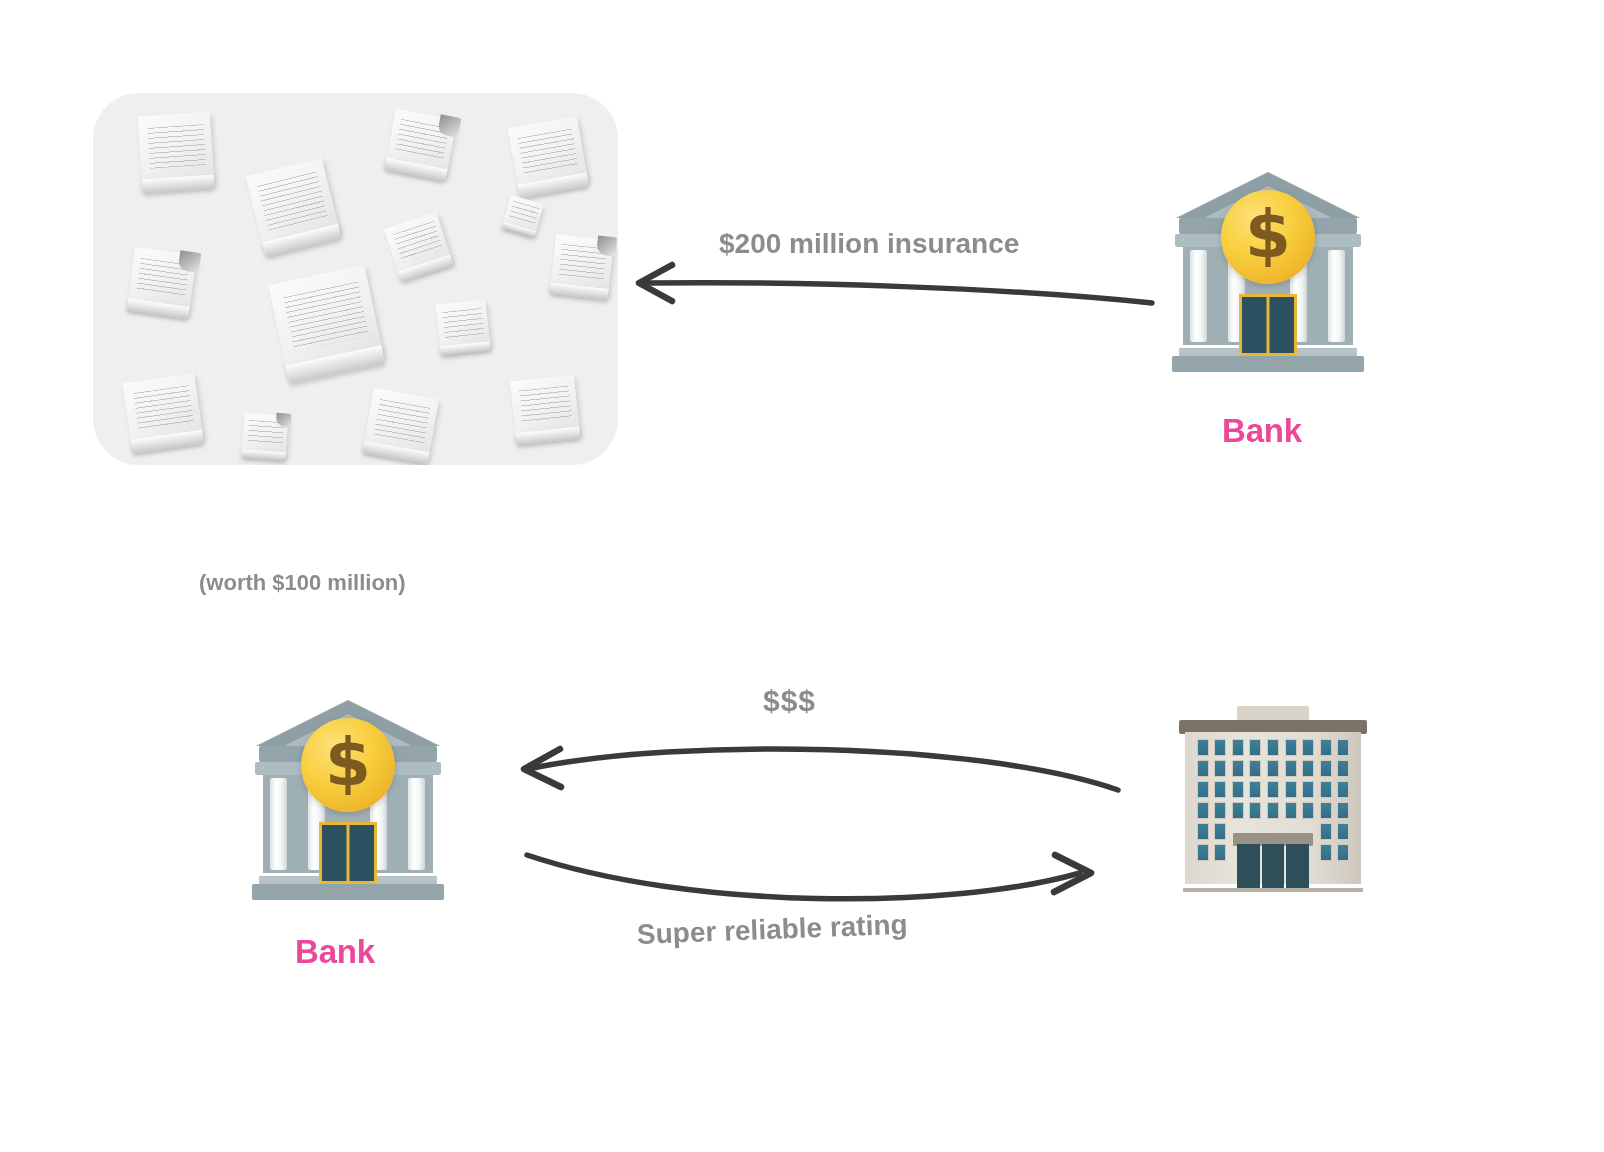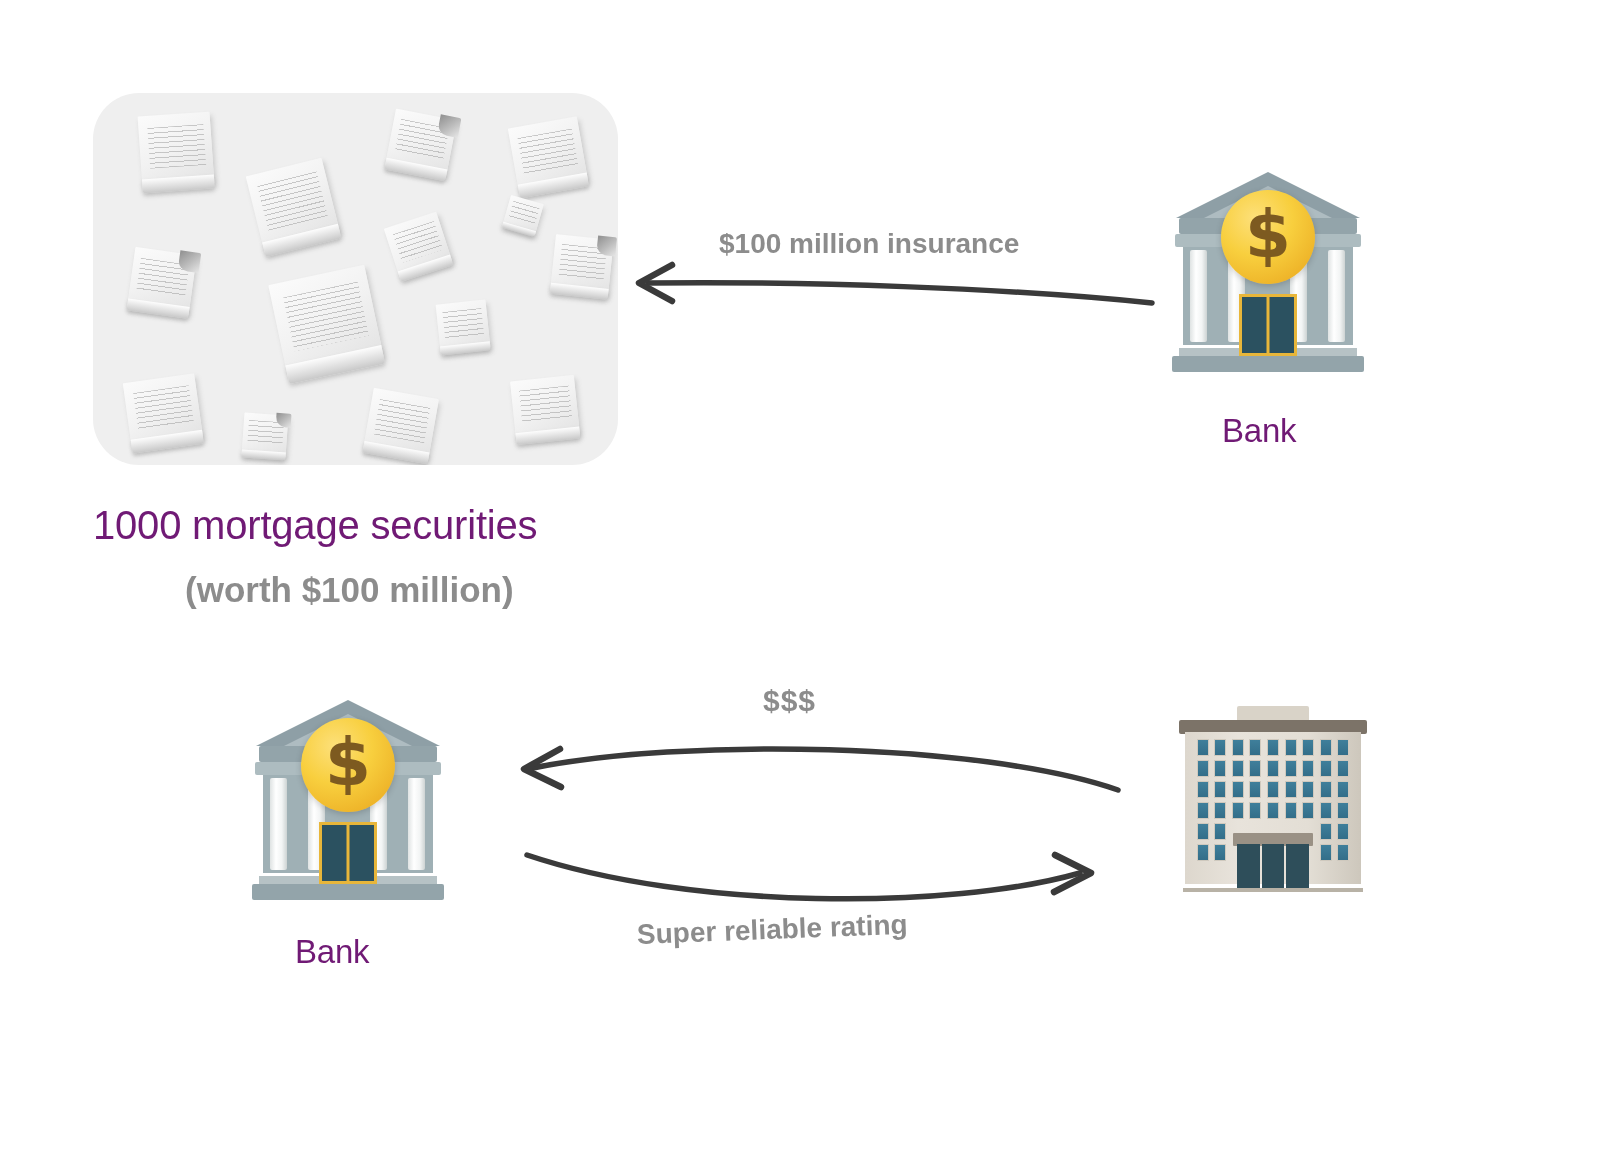--- a/index.html
+++ b/index.html
@@ -291,34 +291,34 @@
     transform: translateX(-50%);
     bottom: 0;
     width: 180px;
     height: 4px;
     background: #b8b2a6;
   }
 
   
   .cap-dark {
     position: absolute;
-    color: #701a75;
-    font-weight: normal;
+    color: #ec4899;
+    font-weight: bold;
     letter-spacing: -0.2px;
     white-space: nowrap;
   }
   .cap-gray {
     position: absolute;
     color: #8c8c8c;
     font-weight: bold;
     white-space: nowrap;
   }
 
   #securities-title { left: 93px; top: 503px; font-size: 40px; }
-  #securities-subtitle { left: 185px; top: 570px; font-size: 35px; text-align: center; }
+  #securities-subtitle { left: 199px; top: 570px; font-size: 22px; text-align: center; }
   #bank-top-label { left: 1222px; top: 412px; font-size: 33px; }
   #bank-bottom-label { left: 295px; top: 933px; font-size: 33px; }
   #agency-label { left: 1132px; top: 933px; font-size: 33px; }
 
   #insurance-label { left: 719px; top: 228px; font-size: 28px; }
   #money-label { left: 763px; top: 684px; font-size: 30px; letter-spacing: 1px; }
   #rating-label {
     left: 637px; top: 919px; font-size: 28px;
     transform: rotate(-2.2deg);
     transform-origin: left center;
@@ -421,21 +421,20 @@
         </div>
     </div>
     <div class="doc" style="left:430px;top:122px;transform:rotate(16deg)">
       <div class="sheet" style="width:34px;height:32px">
           <div class="lines"></div>
           <div class="curl"></div>
         </div>
     </div>
   </div>
 
-  <div class="cap-dark" id="securities-title">1000 mortgage securities</div>
   <div class="cap-gray" id="securities-subtitle">(worth $100 million)</div>
 
   <div class="emoji-wrap" style="left:1168px; top:172px; width:200px; height:200px;">
     <div class="bank" style="width:200px;height:200px;">
       <div class="roof"></div>
       <div class="roof2"></div>
       <div class="entab"></div>
       <div class="entab2"></div>
       <div class="body"></div>
       <div class="col" style="left:22px"></div>
@@ -555,17 +554,17 @@
       <path d="M 1118 790 C 980 742, 680 738, 533 768" fill="none" stroke="#3a3a3a" stroke-width="5.5" stroke-linecap="round"></path>
       <path d="M 560 749 L 524 769 L 561 787" fill="none" stroke="#3a3a3a" stroke-width="6.5" stroke-linecap="round" stroke-linejoin="round"></path>
     </g>
 
     <g>
       <path d="M 527 855 C 690 910, 950 910, 1080 873" fill="none" stroke="#3a3a3a" stroke-width="5.5" stroke-linecap="round"></path>
       <path d="M 1055 855 L 1091 873 L 1054 892" fill="none" stroke="#3a3a3a" stroke-width="6.5" stroke-linecap="round" stroke-linejoin="round"></path>
     </g>
   </svg>
 
-  <div class="cap-gray" id="insurance-label">$100 million insurance</div>
+  <div class="cap-gray" id="insurance-label">$200 million insurance</div>
   <div class="cap-gray" id="money-label">$$$</div>
   <div class="cap-gray" id="rating-label">Super reliable rating</div>
 
 </div>
 
 </body></html>

